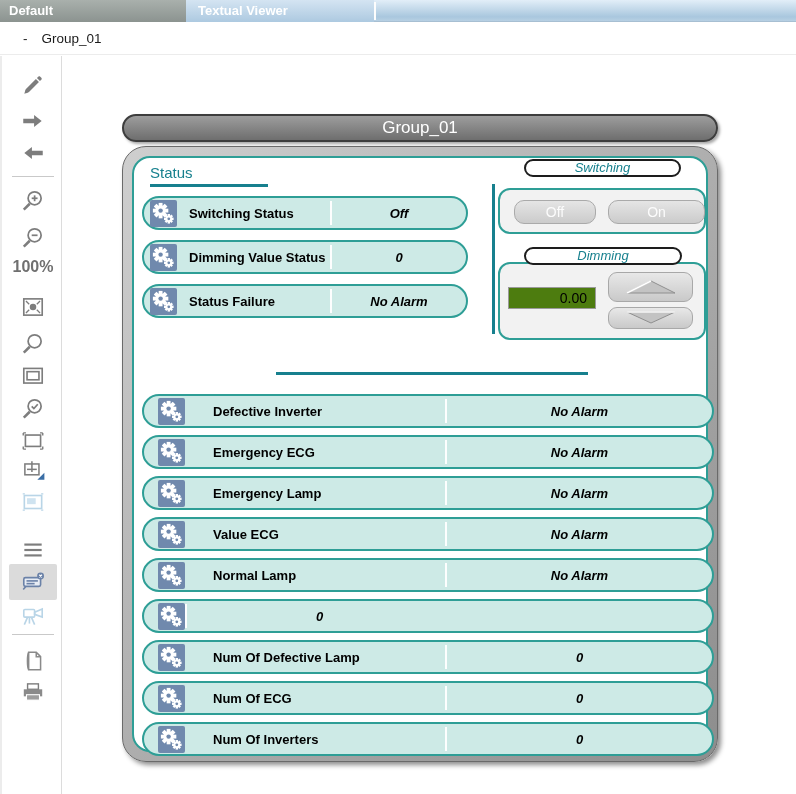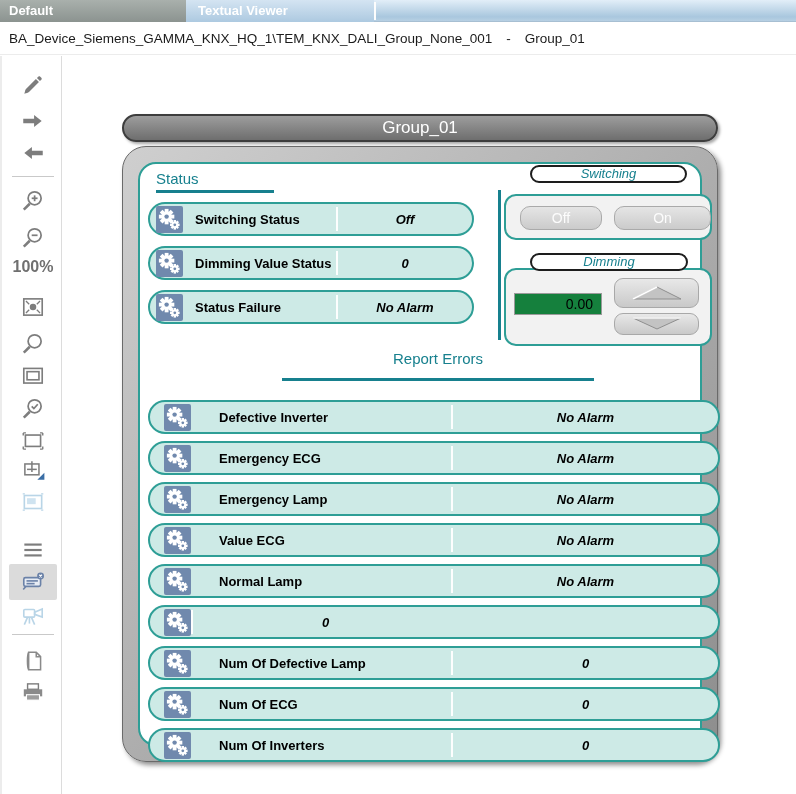--- a/index.html
+++ b/index.html
@@ -31,21 +31,21 @@
   .sep-h { position:absolute; left:10px; width:42px; height:1px; background:#c9c9c9; }
   .zoom-label { position:absolute; left:0; width:62px; text-align:center; font-size:16px; font-weight:bold; color:#6f6f6f; }
 
   
   .group-header { position:absolute; left:122px; top:114px; width:596px; height:28px; border-radius:14px;
                   background:linear-gradient(#9d9d9d,#6e6e6e); border:2px solid #3d3d3d;
                   box-shadow:2px 2px 3px rgba(0,0,0,.35); color:#fff; font-size:17px; text-align:center;
                   line-height:24px; }
   .panel-outer { position:absolute; left:122px; top:146px; width:596px; height:616px; border-radius:24px;
                  background:linear-gradient(135deg,#cfcfcf,#8d8d8d); border:1px solid #6a6a6a;
-                 box-shadow:3px 3px 5px rgba(0,0,0,.45); padding:15px; }
+                 box-shadow:3px 3px 5px rgba(0,0,0,.45); padding:9px; }
   .panel-inner { position:relative; width:100%; height:100%; background:#fff; border:2px solid #2e9e96;
                  border-radius:18px; }
 
   .section-head { position:absolute; color:#17808e; font-size:15px; }
   .underline { position:absolute; height:3px; background:#17808e; }
 
   
   .row { position:absolute; height:34px; display:flex; align-items:center; background:#cdeae6;
          border:2px solid #2e9e96; border-radius:17px; cursor:pointer;font-weight:bold; }
   .row .gicon { flex:0 0 27px; height:27px; }
@@ -67,21 +67,21 @@
   .gpill { position:absolute; height:18px; background:#fff; border:2px solid #1d1d1d; border-radius:10px;
            color:#17808e; font-size:13px; font-style:italic; text-align:center; line-height:14px; z-index:3; }
   .gpill-sw { left:390px; top:1px; width:157px; }
   .gpill-dim { left:390px; top:89px; width:158px; }
 
   .btn { position:absolute; background:linear-gradient(#e5e5e5,#cbcbcb); border:1px solid #aaaaaa;
          border-radius:10px; color:#fcfcfc; font-size:14px; text-align:center; cursor:pointer; }
   .btn-off { left:380px; top:42px; width:82px; height:24px; line-height:22px; }
   .btn-on  { left:474px; top:42px; width:97px; height:24px; line-height:22px; }
 
-  .dim-input { position:absolute; left:374px; top:129px; width:88px; height:22px; background:#15803d;
+  .dim-input { position:absolute; left:374px; top:129px; width:88px; height:22px; background:#4d7c0f;
                border:1px solid #9a9a9a; font-family:"Liberation Sans",sans-serif; font-size:14px;
                text-align:right; padding-right:8px; color:#000; }
   .spin { position:absolute; left:474px; width:85px; background:linear-gradient(#e8e8e8,#c9c9c9);
           border:1px solid #a8a8a8; border-radius:9px; display:flex; align-items:center; justify-content:center; cursor:pointer; }
   .spin-up { top:114px; height:30px; }
   .spin-down { top:149px; height:22px; }
 </style>
 </head>
 <body>
 
@@ -111,21 +111,20 @@
   </defs>
 </svg>
 
 <div class="tabbar">
   <div class="tab tab-default">Default</div>
   <div class="tab tab-textual">Textual Viewer</div>
   <div class="tab-sep"></div>
 </div>
 
 <div class="breadcrumb">
-  <span>BA_Device_Siemens_GAMMA_KNX_HQ_1\TEM_KNX_DALI_Group_None_001</span>
   <span class="sep">-</span>
   <span>Group_01</span>
 </div>
 
 <div class="sidebar">
   <div class="tool" style="top:15px">
     <svg viewBox="0 0 24 24">
         <path d="M4 20c2.2-.9 3.2-.4 4.3-1.5l9.2-9.2-2.8-2.8-9.2 9.2C4.4 16.8 4.9 17.8 4 20z" fill="#7d7d7d"></path>
         <path d="M15.6 5.6l2.8 2.8 1.3-1.3c.5-.5.5-1.3 0-1.8l-1-1c-.5-.5-1.3-.5-1.8 0z" fill="#7d7d7d"></path>
       </svg>
@@ -297,21 +296,20 @@
           <line x1="30" y1="3" x2="6" y2="15" stroke="#ffffff" stroke-width="1.5"></line>
         </svg>
     </div>
     <div class="spin spin-down">
       <svg width="60" height="16" viewBox="0 0 60 16">
           <polygon points="30,13 54,2 6,2" fill="#c3c3c3" stroke="#8f8f8f" stroke-width="1"></polygon>
           <line x1="6" y1="2" x2="54" y2="2" stroke="#ffffff" stroke-width="1.5"></line>
         </svg>
     </div>
 
-    <div class="section-head" style="left:142px;top:186px;width:312px;text-align:center">Report Errors</div>
     <div class="underline" style="left:142px;top:214px;width:312px"></div>
 
     <div class="row err-row" style="top:236px">
       <svg class="gicon">
           <use href="#gears-icon"></use>
         </svg>
       <span class="lbl">Defective Inverter</span>
       <span class="div"></span>
       <span class="val">No Alarm</span>
     </div>

